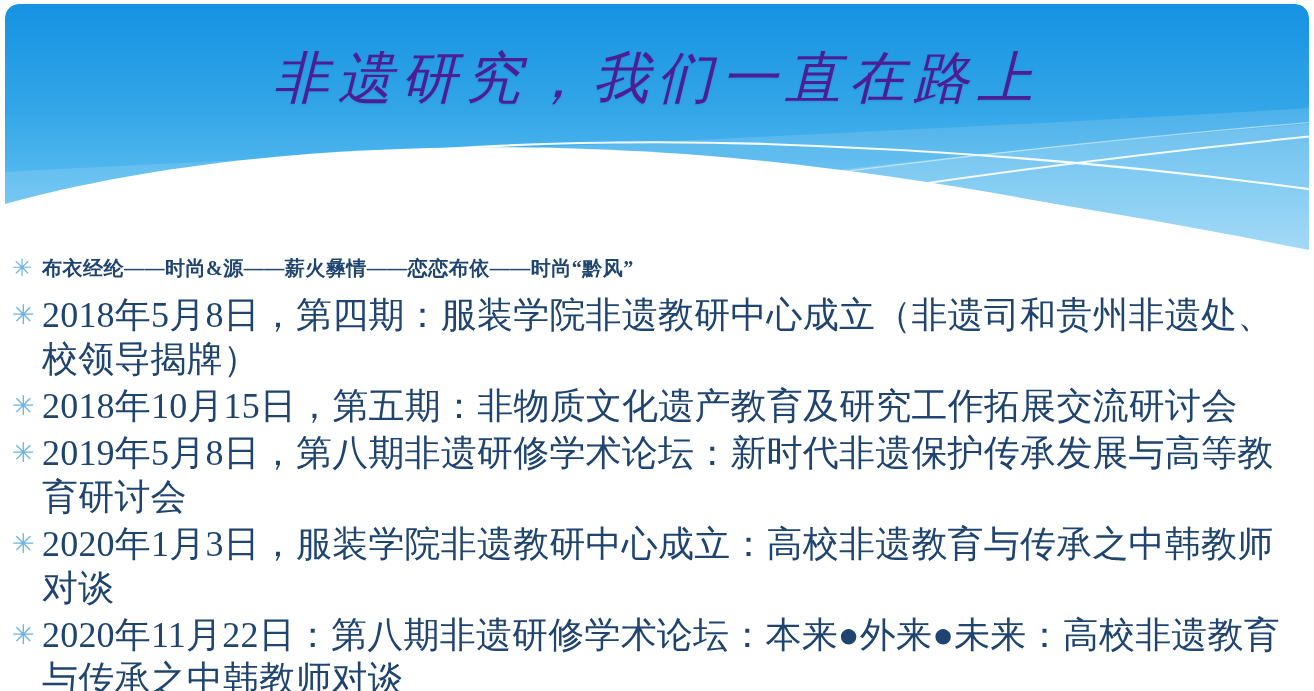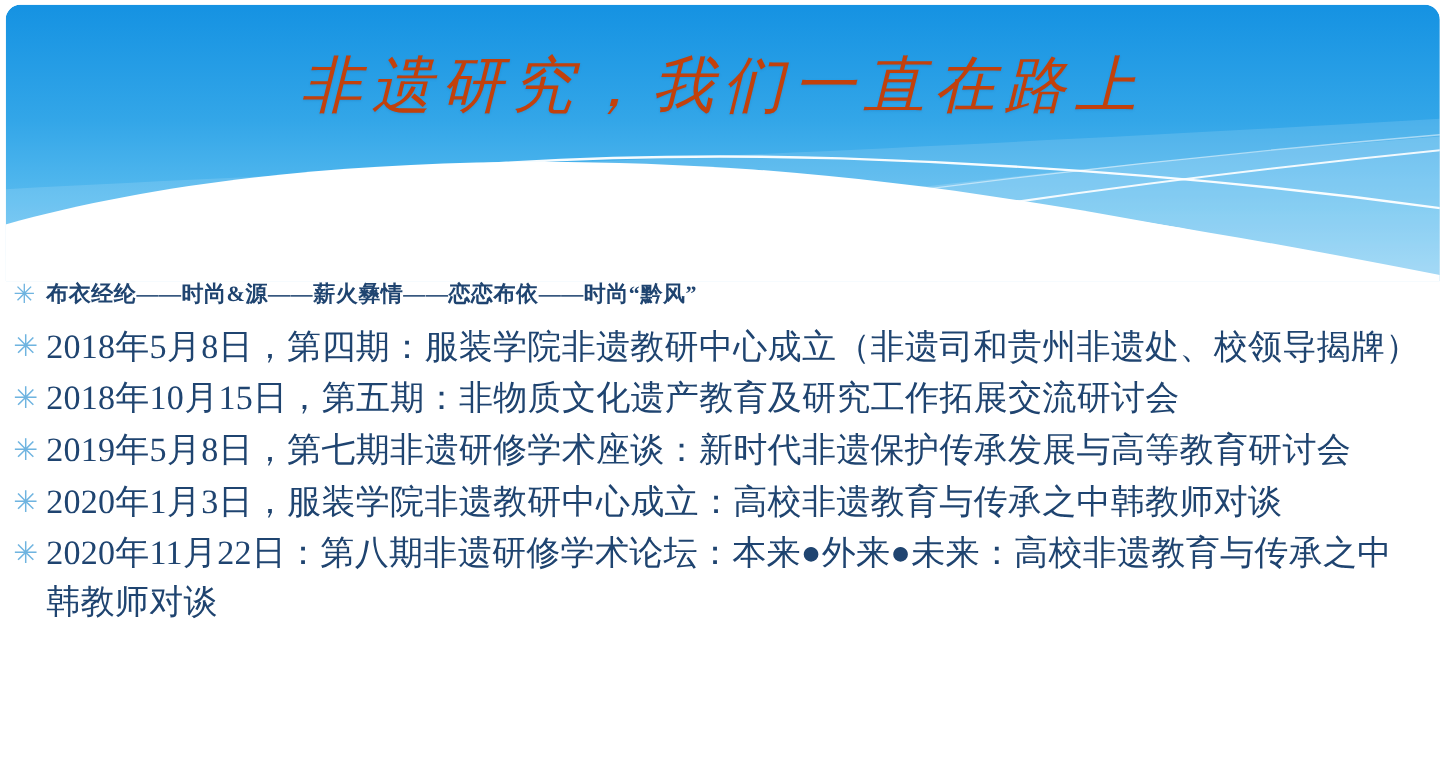--- a/index.html
+++ b/index.html
@@ -38,21 +38,21 @@
     width: 100%;
     height: 100%;
   }
 
   .slide-title {
     position: absolute;
     left: 0;
     top: 47px;
     width: 1314px;
     text-align: center;
-    color: #c2410c;
+    color: #4c1d95;
     font-family: "DejaVu Serif", "Liberation Serif", serif;
     font-size: 56px;
     font-weight: 400;
     letter-spacing: 8px;
     line-height: 1.1;
     font-style: italic;
     text-shadow: 0 1px 2px rgba(30,110,175,0.30);
     white-space: nowrap;
     pointer-events: none;
   }
@@ -80,21 +80,21 @@
     font-size: 27px;
     line-height: 44px;
     text-align: left;
     font-family: "Liberation Sans", sans-serif;
     user-select: none;
   }
   .bullet-text {
     flex: 1 1 auto;
     color: #1F4470;
     font-family: "Liberation Serif", "DejaVu Serif", serif;
-    font-size: 31px;
+    font-size: 36px;
     line-height: 44px;
     letter-spacing: 0.2px;
     text-align: left;
     word-break: break-all;
   }
   .bullet-row.first .bullet-text {
     font-weight: bold;
     font-size: 20px;
     letter-spacing: 0.5px;
   }
@@ -156,21 +156,21 @@
       <span class="bullet-text">2018年5月8日，第四期：服装学院非遗教研中心成立（非遗司和贵州非遗处、校领导揭牌）</span>
     </li>
 
     <li class="bullet-row">
       <span class="bullet-marker">✳</span>
       <span class="bullet-text">2018年10月15日，第五期：非物质文化遗产教育及研究工作拓展交流研讨会</span>
     </li>
 
     <li class="bullet-row">
       <span class="bullet-marker">✳</span>
-      <span class="bullet-text">2019年5月8日，第七期非遗研修学术座谈：新时代非遗保护传承发展与高等教育研讨会</span>
+      <span class="bullet-text">2019年5月8日，第八期非遗研修学术论坛：新时代非遗保护传承发展与高等教育研讨会</span>
     </li>
 
     <li class="bullet-row">
       <span class="bullet-marker">✳</span>
       <span class="bullet-text">2020年1月3日，服装学院非遗教研中心成立：高校非遗教育与传承之中韩教师对谈</span>
     </li>
 
     <li class="bullet-row">
       <span class="bullet-marker">✳</span>
       <span class="bullet-text">2020年11月22日：第八期非遗研修学术论坛：本来●外来●未来：高校非遗教育与传承之中韩教师对谈</span>

